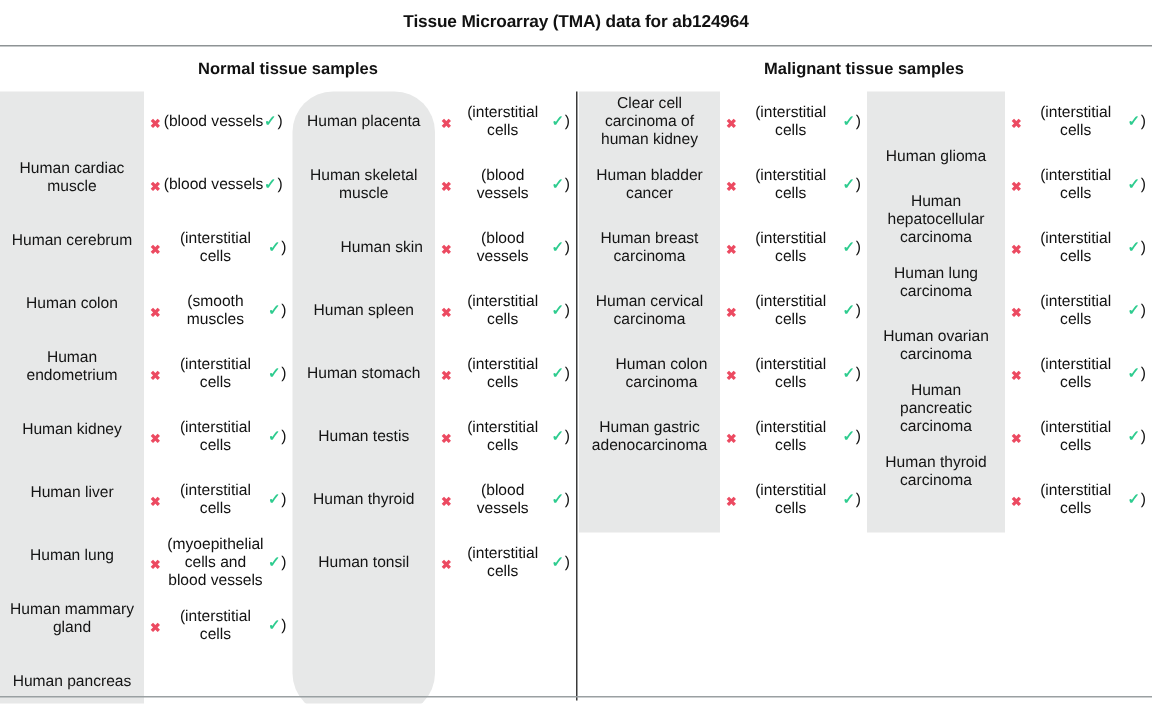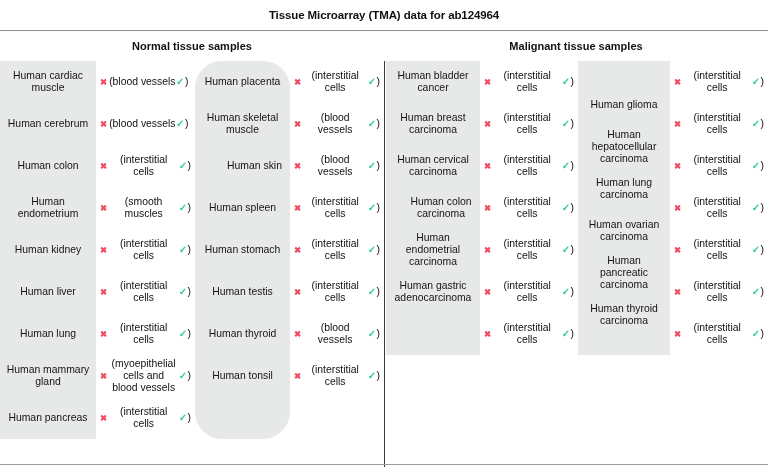--- a/index.html
+++ b/index.html
@@ -168,21 +168,21 @@
     <div class="group-header normal">Normal tissue samples</div>
     <div class="group-header malignant">Malignant tissue samples</div>
   </div>
 
   <div class="panes">
     <div class="divider"></div>
 
     <div class="pane left">
       <div class="col-pair g1">
         <div class="col-names">
-            <div class="cell name" style="height: 42px;">Human cardiac muscle</div>
+            <div class="cell name" style="height: 42px; margin-top: 37px;">Human cardiac muscle</div>
             <div class="cell name" style="height: 42px;">Human cerebrum</div>
             <div class="cell name" style="height: 42px;">Human colon</div>
             <div class="cell name" style="height: 42px;">Human endometrium</div>
             <div class="cell name" style="height: 42px;">Human kidney</div>
             <div class="cell name" style="height: 42px;">Human liver</div>
             <div class="cell name" style="height: 42px;">Human lung</div>
             <div class="cell name" style="height: 42px;">Human mammary gland</div>
             <div class="cell name" style="height: 42px;">Human pancreas</div>
           </div>
         <div class="col-values">
@@ -302,25 +302,25 @@
               <span class="mark-check">✓</span>
               <span>)</span>
             </div>
           </div>
       </div>
     </div>
 
     <div class="pane right">
       <div class="col-pair g1">
         <div class="col-names">
+            <div class="cell name" style="height: 42px;">Clear cell carcinoma of human kidney</div>
             <div class="cell name" style="height: 42px;">Human bladder cancer</div>
             <div class="cell name" style="height: 42px;">Human breast carcinoma</div>
             <div class="cell name" style="height: 42px;">Human cervical carcinoma</div>
             <div class="cell name" style="height: 42px; margin-left: 16px;">Human colon carcinoma</div>
-            <div class="cell name" style="height: 42px;">Human endometrial carcinoma</div>
             <div class="cell name" style="height: 42px;">Human gastric adenocarcinoma</div>
           </div>
         <div class="col-values">
             <div class="cell value" style="height: 42px;">
               <span class="mark-x">✖</span>
               <span class="value-inner">(interstitial cells</span>
               <span class="mark-check">✓</span>
               <span>)</span>
             </div>
             <div class="cell value" style="height: 42px;">

